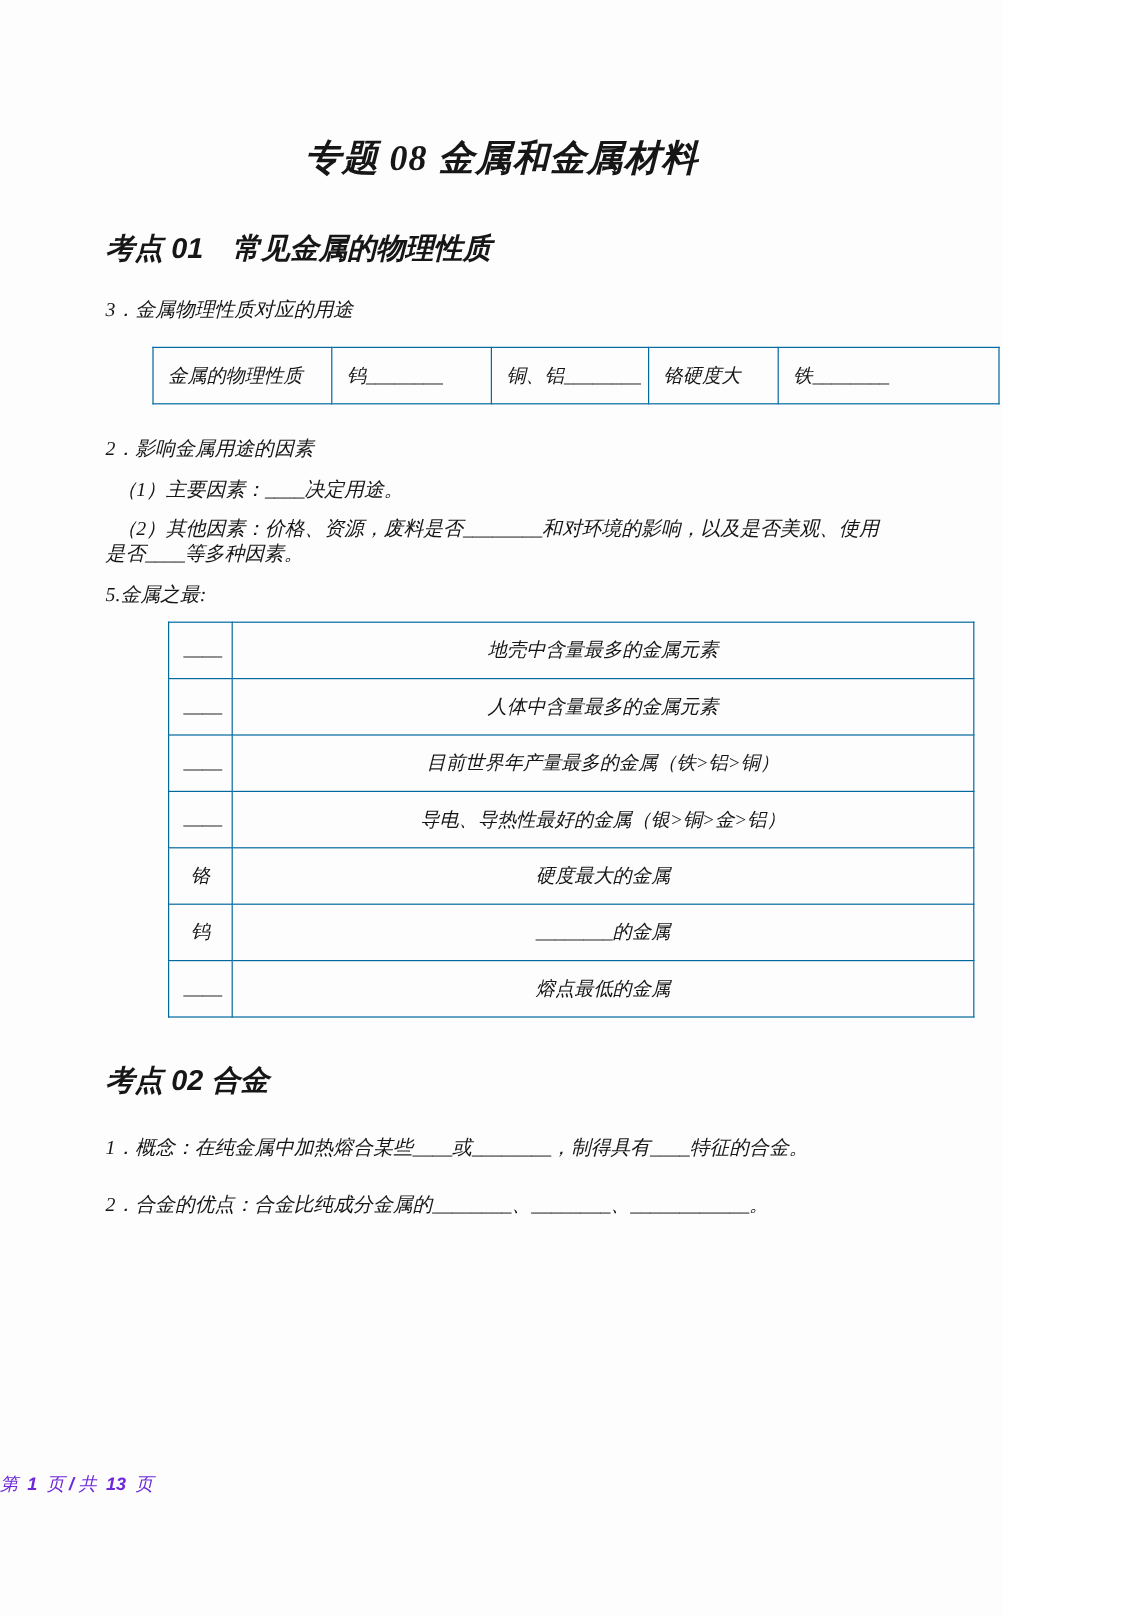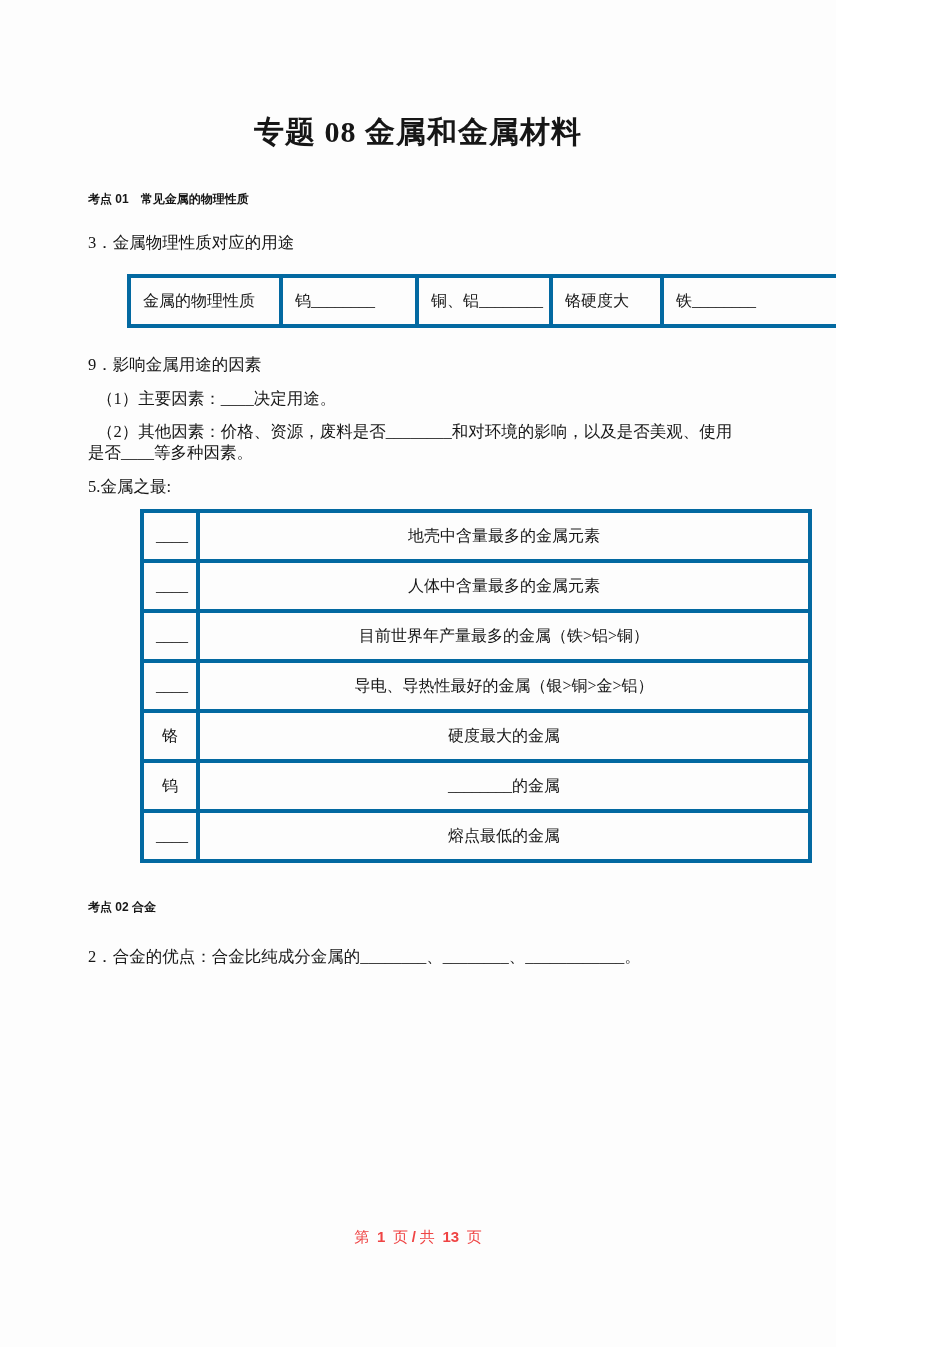--- a/index.html
+++ b/index.html
@@ -10,30 +10,31 @@
   .page {
     position: relative;
     width: 836px;
     height: 1347px;
     box-sizing: border-box;
     background: #fdfdfd;
     color: #161616;
     font-family: "Liberation Serif", "DejaVu Serif", serif;
     padding: 112px 88px 0 88px;
     overflow: hidden;
+    font-style: italic;
   }
   .title {
     font-size: 30px;
     font-weight: bold;
     text-align: center;
     margin: 0 0 38px 0;
     letter-spacing: 1px;
   }
   .kaodian {
-    font-size: 12px;
+    font-size: 24px;
     font-weight: bold;
     font-family: "Liberation Sans", "DejaVu Sans", sans-serif;
     margin: 0 0 24px 0;
   }
   .kaodian.k2 {
     margin-top: 36px;
     margin-bottom: 30px;
   }
   p.line {
     font-size: 16.5px;
@@ -46,21 +47,21 @@
   p.sp {
     margin-bottom: 26px;
   }
   table {
     border-collapse: collapse;
     font-size: 16px;
     color: #161616;
     table-layout: fixed;
   }
   td {
-    border: 4px solid #0369a1;
+    border: 1px solid #0369a1;
     height: 46px;
     padding: 0 12px;
     overflow: hidden;
     white-space: nowrap;
   }
   .t1 {
     margin: 21px 0 26px 39px;
     width: 700px;
   }
   .t1 .c1 { width: 124px; }
@@ -74,23 +75,22 @@
     margin: 4px 0 0 52px;
     width: 672px;
   }
   .t2 .k { width: 28px; }
   .t2 td { text-align: center; }
   .footer {
     position: absolute;
     left: 0;
     right: 0;
     bottom: 100px;
-    text-align: center;
     font-size: 15px;
-    color: #ef4444;
+    color: #6d28d9;
   }
   .footer b {
     font-family: "Liberation Sans", "DejaVu Sans", sans-serif;
     font-weight: bold;
     margin: 0 4px;
   }
   .footer .sep {
     font-family: "Liberation Sans", "DejaVu Sans", sans-serif;
     font-weight: bold;
   }
@@ -111,21 +111,21 @@
       <tr class="r1">
         <td class="c1">金属的物理性质</td>
         <td class="c2">钨________</td>
         <td class="c3">铜、铝________</td>
         <td class="c4">铬硬度大</td>
         <td class="c5">铁________</td>
       </tr>
     </tbody>
   </table>
 
-  <p class="line">9．影响金属用途的因素</p>
+  <p class="line">2．影响金属用途的因素</p>
   <p class="line indent">（1）主要因素：____决定用途。</p>
   <p class="line indent">（2）其他因素：价格、资源，废料是否________和对环境的影响，以及是否美观、使用是否____等多种因素。</p>
   <p class="line">5.金属之最:</p>
 
   <table class="t2">
     <tbody>
       <tr>
         <td class="k">____</td>
         <td>地壳中含量最多的金属元素</td>
       </tr>
@@ -151,20 +151,21 @@
       </tr>
       <tr>
         <td class="k">____</td>
         <td>熔点最低的金属</td>
       </tr>
     </tbody>
   </table>
 
   <h2 class="kaodian k2">考点 02 合金</h2>
 
+  <p class="line sp">1．概念：在纯金属中加热熔合某些____或________，制得具有____特征的合金。</p>
   <p class="line sp">2．合金的优点：合金比纯成分金属的________、________、____________。</p>
 
   <div class="footer">
     <span>第</span>
     <b>1</b>
     <span>页</span>
     <span class="sep">/</span>
     <span>共</span>
     <b>13</b>
     <span>页</span>

